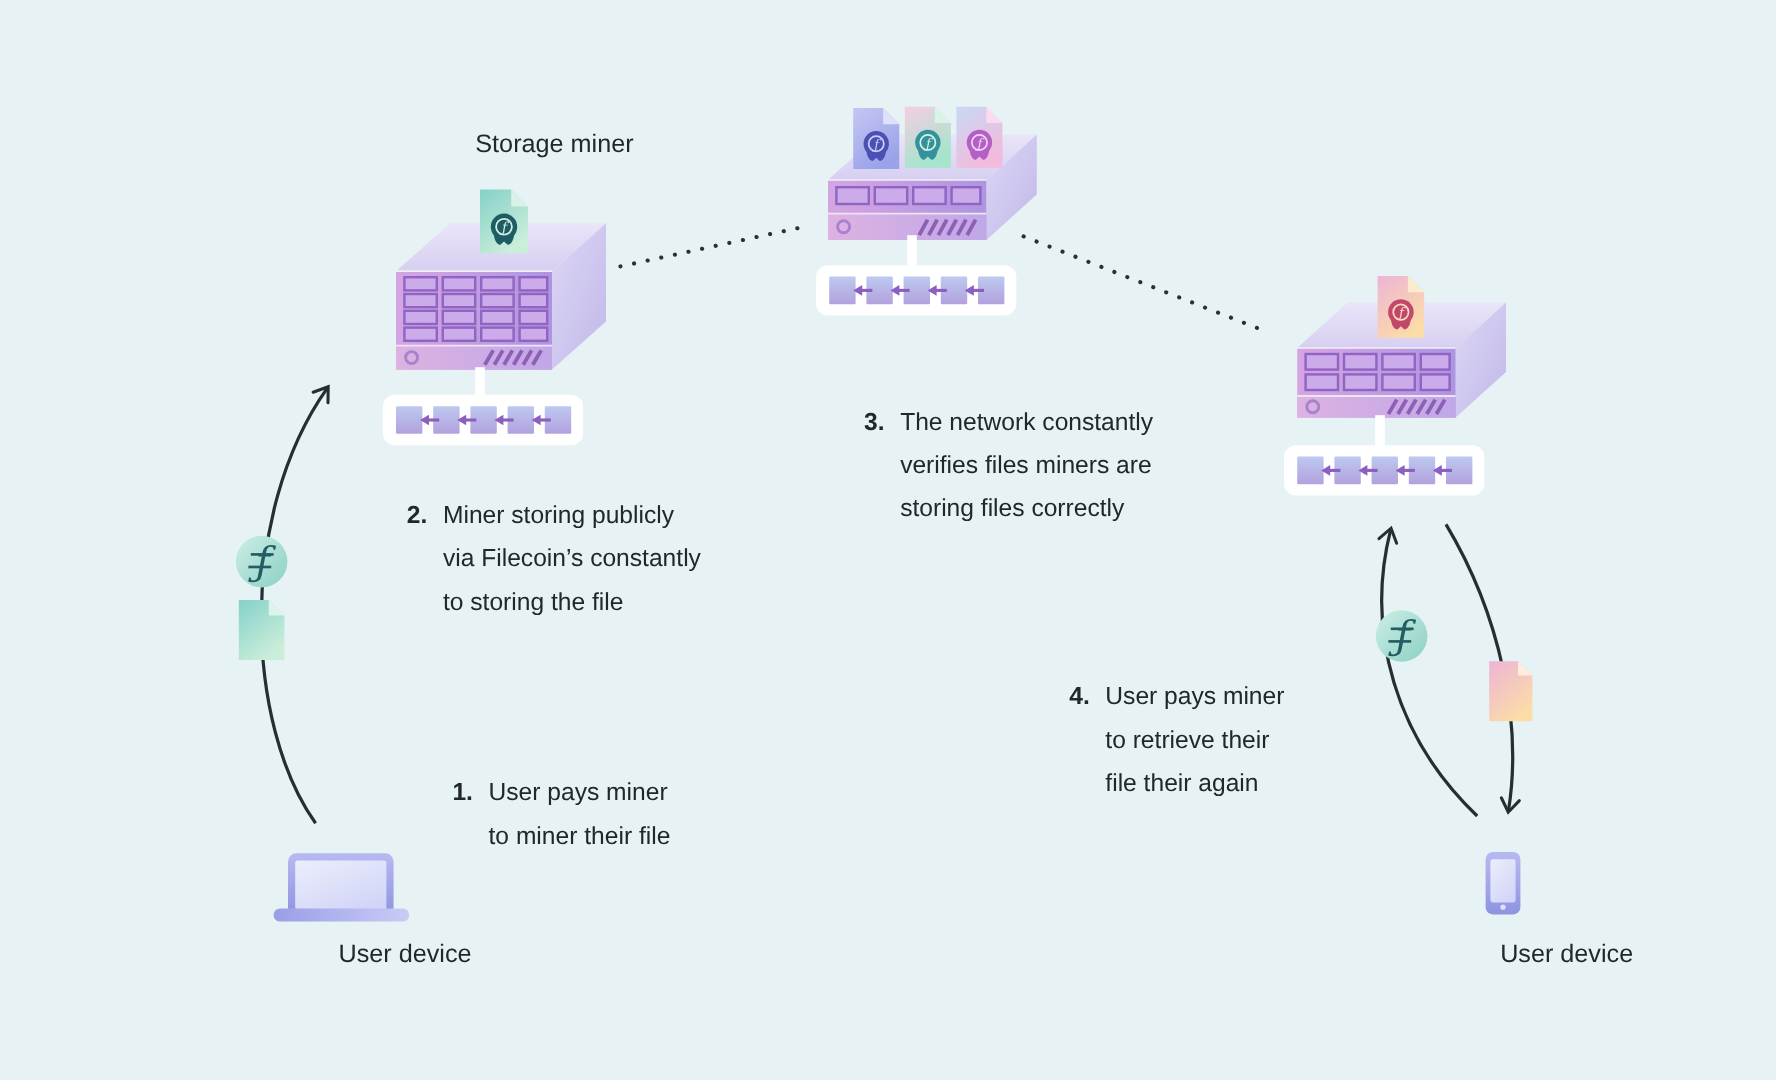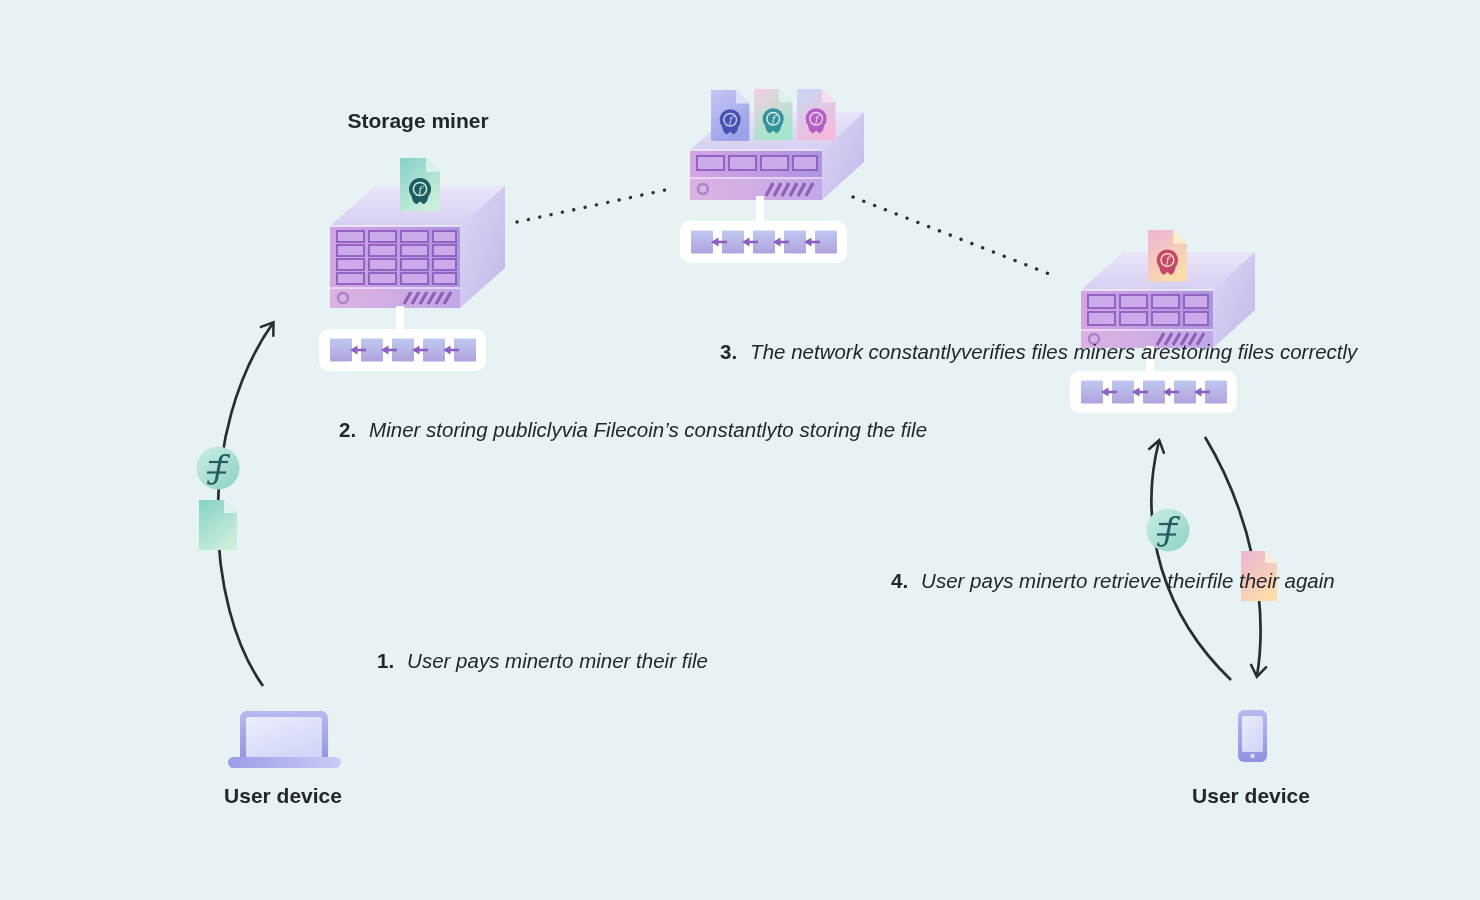--- a/index.html
+++ b/index.html
@@ -3,30 +3,30 @@
 <meta charset="utf-8">
 <style>
   html,body{margin:0;padding:0;}
   .canvas{
     position:relative;width:1480px;height:900px;overflow:hidden;
     background:#e7f2f4;color:#21272a;
     font-family:"Liberation Sans",sans-serif;
   }
   .scene{position:absolute;left:0;top:0;}
   .lbl{
-    position:absolute;font-weight:700;font-size:21px;text-align:center;width:220px;
+    position:absolute;font-weight:400;font-size:21px;text-align:right;width:220px;
   }
   .lbl-storage{left:308px;top:109px;}
   .lbl-user-left{left:173px;top:784px;}
   .lbl-user-right{left:1141px;top:784px;}
   .step{
     position:absolute;display:flex;gap:13px;font-size:20.5px;line-height:36px;
   }
   .step .num{font-weight:700;}
-  .step .lines{display:flex;font-style:italic;}
+  .step .lines{display:flex;flex-direction:column;}
   .step-1{left:377px;top:643px;}
   .step-2{left:339px;top:412px;}
   .step-3{left:720px;top:334px;}
   .step-4{left:891px;top:563px;}
 </style>
 </head>
 <body>
 
 <div class="canvas">
 

